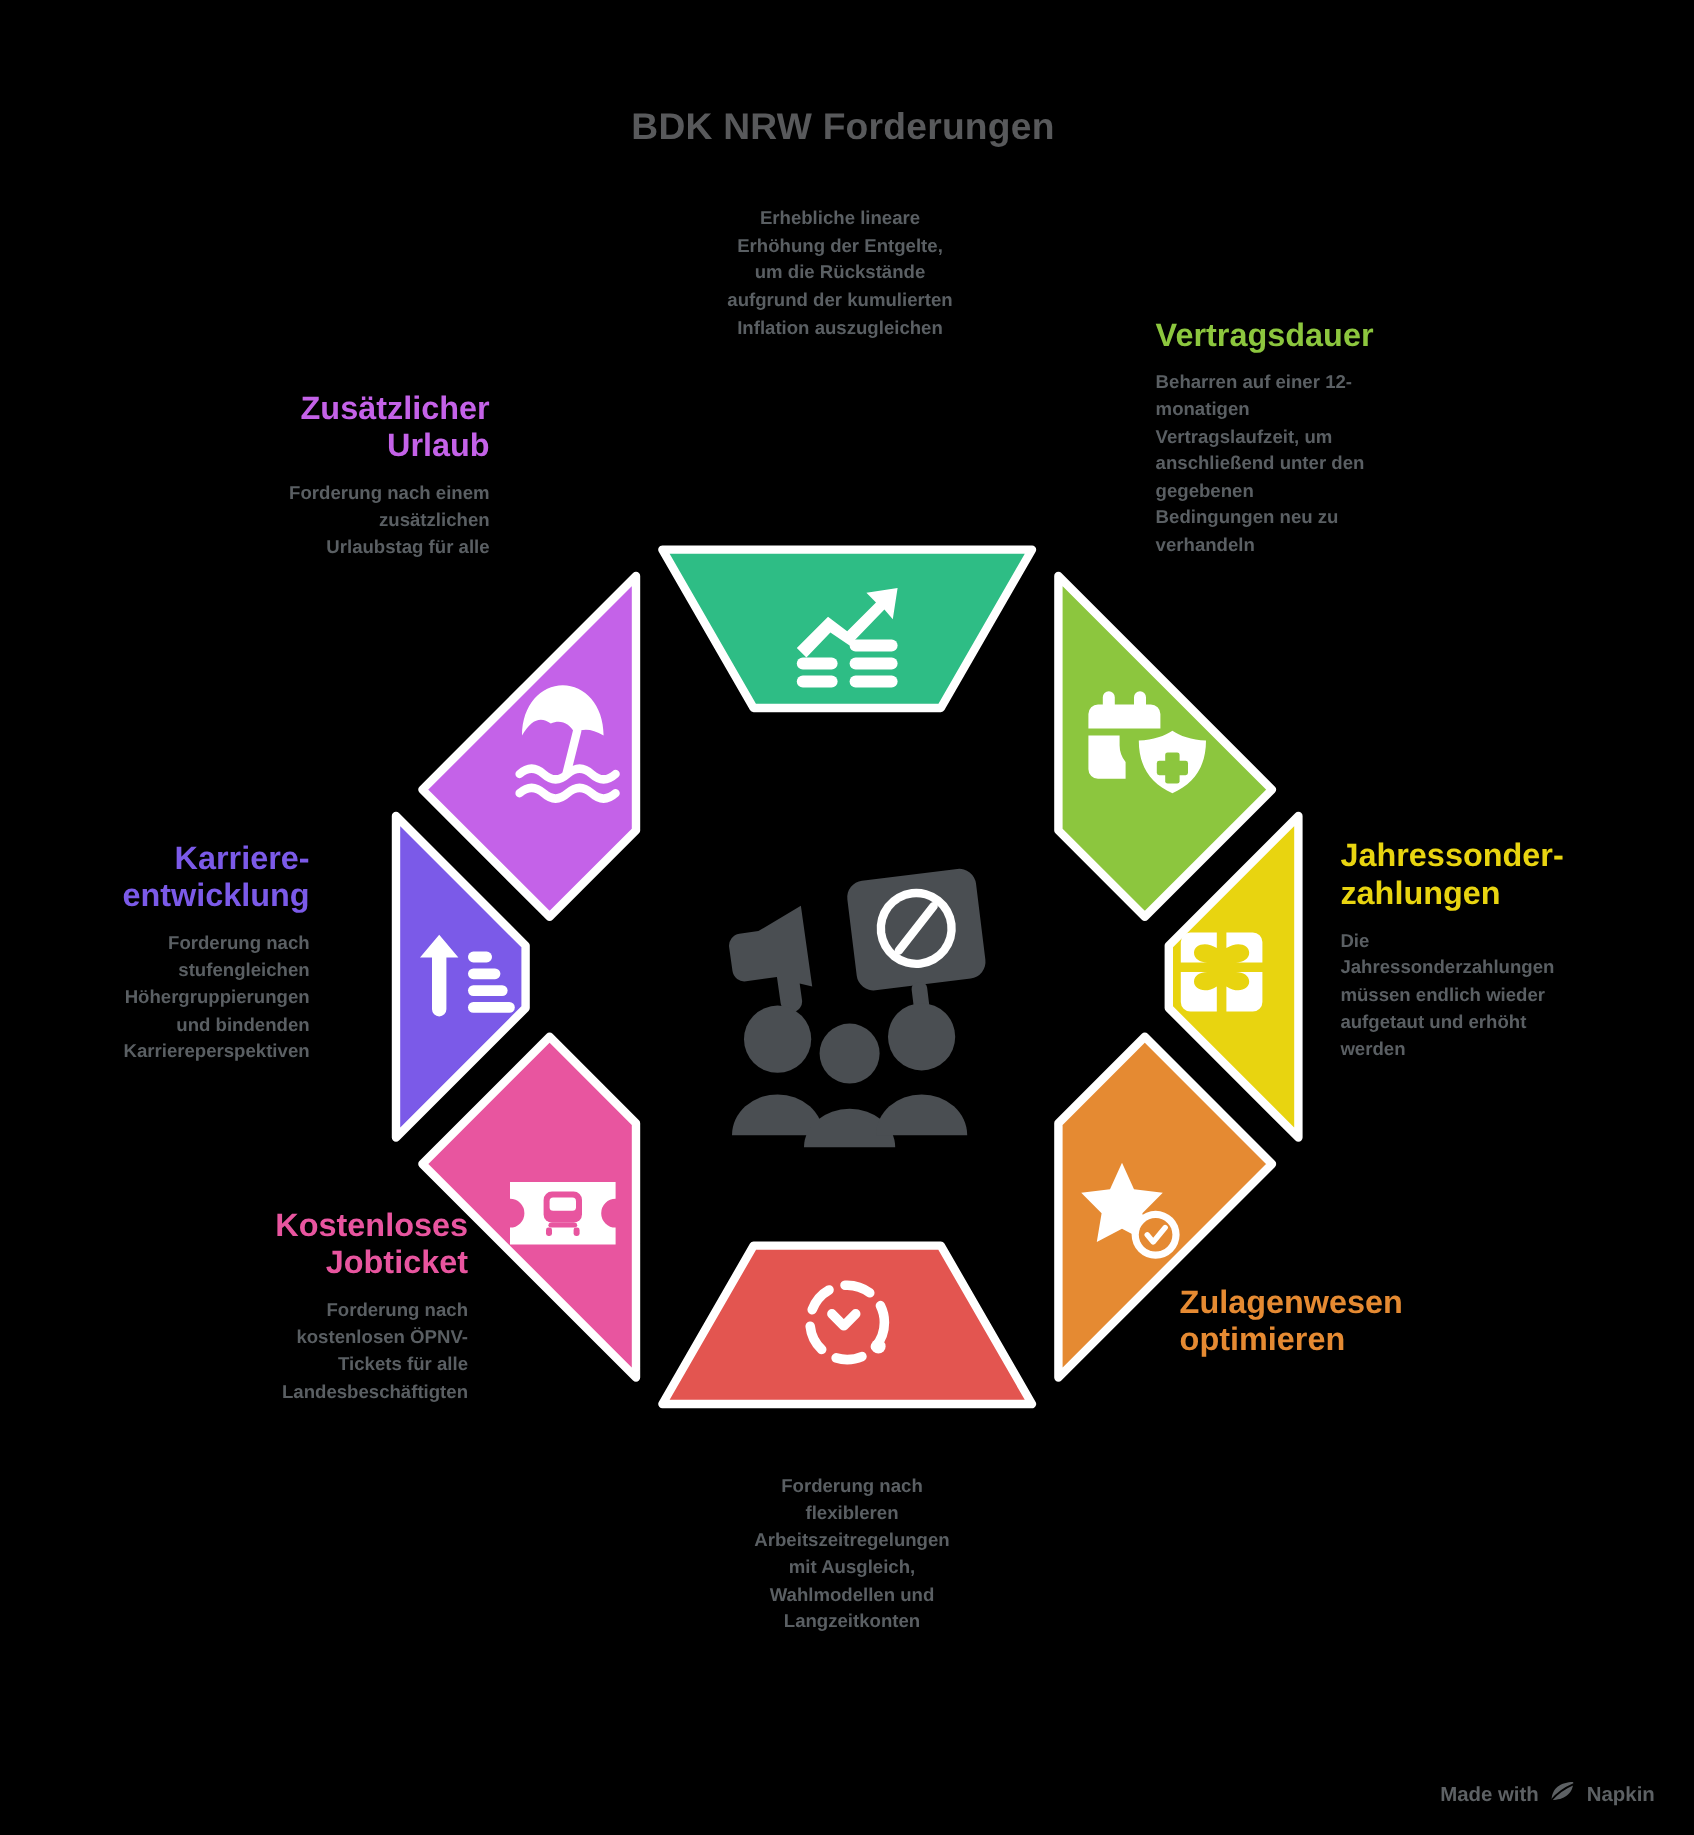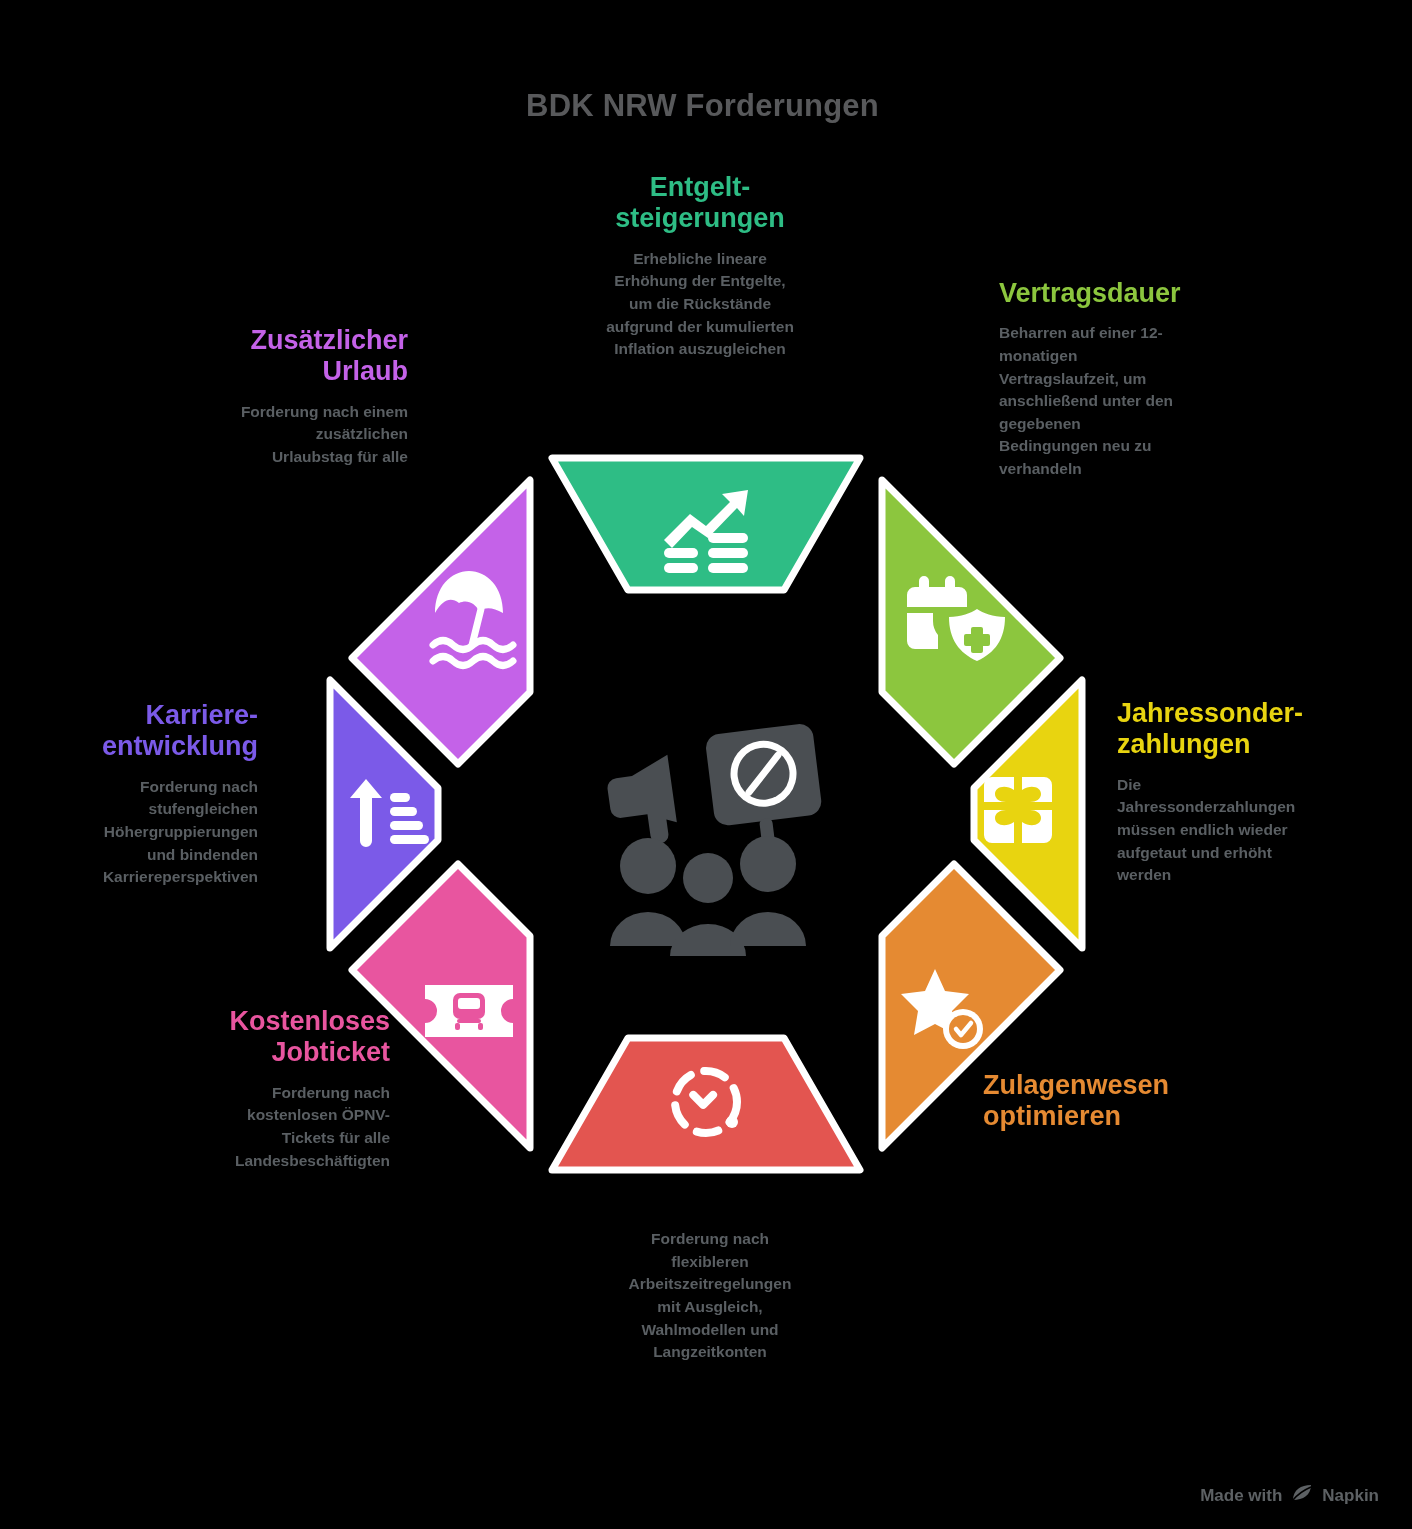--- a/index.html
+++ b/index.html
@@ -47,21 +47,21 @@
     font-weight: bold;
     white-space: pre-line;
   }
 
   .align-left   { text-align: left;   }
   .align-right  { text-align: right;  }
   .align-center { text-align: center; }
 
   
   #co-entgelt       { top: 172px;  left: 520px;  width: 360px; }
-  #co-vertrag       { top: 278px;  left: 963px;  width: 250px; margin-left: 36px; }
+  #co-vertrag       { top: 264px;  left: 963px;  width: 250px; }
   #co-jahres        { top: 698px;  left: 1117px; width: 270px; }
   #co-zulagen       { top: 1070px; left: 983px;  width: 265px; }
   #co-arbeitszeit   { top: 1228px; left: 530px;  width: 360px; }
   #co-jobticket     { top: 1006px; left: 150px;  width: 240px; }
   #co-karriere      { top: 700px;  left: 30px;   width: 228px; }
   #co-urlaub        { top: 325px;  left: 170px;  width: 238px; }
 
   
   #octagon-wrap {
     position: absolute;
@@ -225,22 +225,20 @@
     <circle cx="2" cy="64" r="25"></circle>
     <circle cx="62" cy="50" r="28"></circle>
     <path d="M -96 132 a38 34 0 0 1 76 0 Z"></path>
     <path d="M -36 142 a38 32 0 0 1 76 0 Z"></path>
     <path d="M 24 132 a38 34 0 0 1 76 0 Z"></path>
   </g>
 </svg>
 </div>
 
 <div class="callout align-center" id="co-entgelt">
-  <div class="c-title" style="color: rgb(46, 189, 133);">Entgelt-
-steigerungen</div>
   <div class="c-desc">Erhebliche lineare
 Erhöhung der Entgelte,
 um die Rückstände
 aufgrund der kumulierten
 Inflation auszugleichen</div>
 </div>
 
 <div class="callout align-left" id="co-vertrag">
   <div class="c-title" style="color: rgb(140, 198, 62);">Vertragsdauer</div>
   <div class="c-desc">Beharren auf einer 12-

